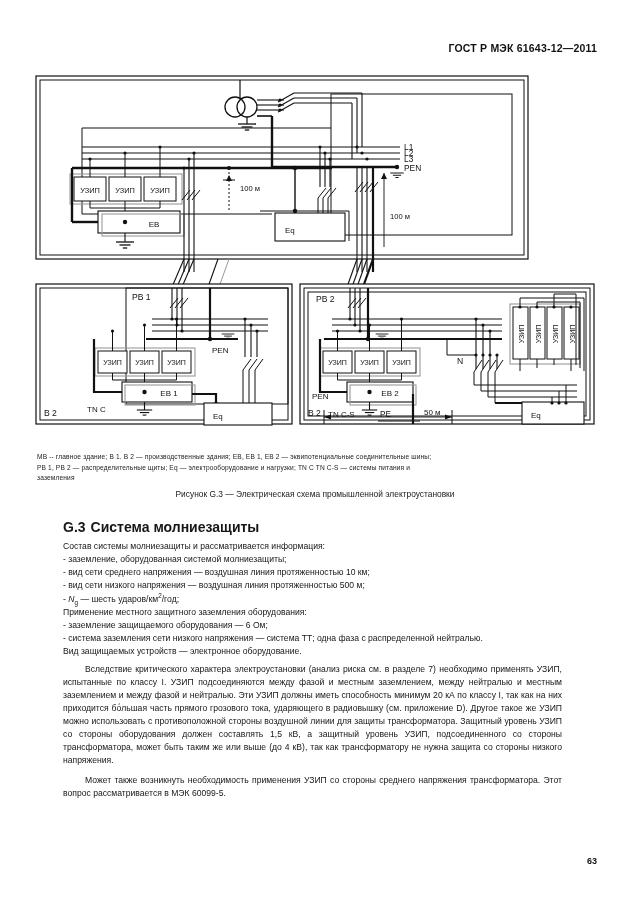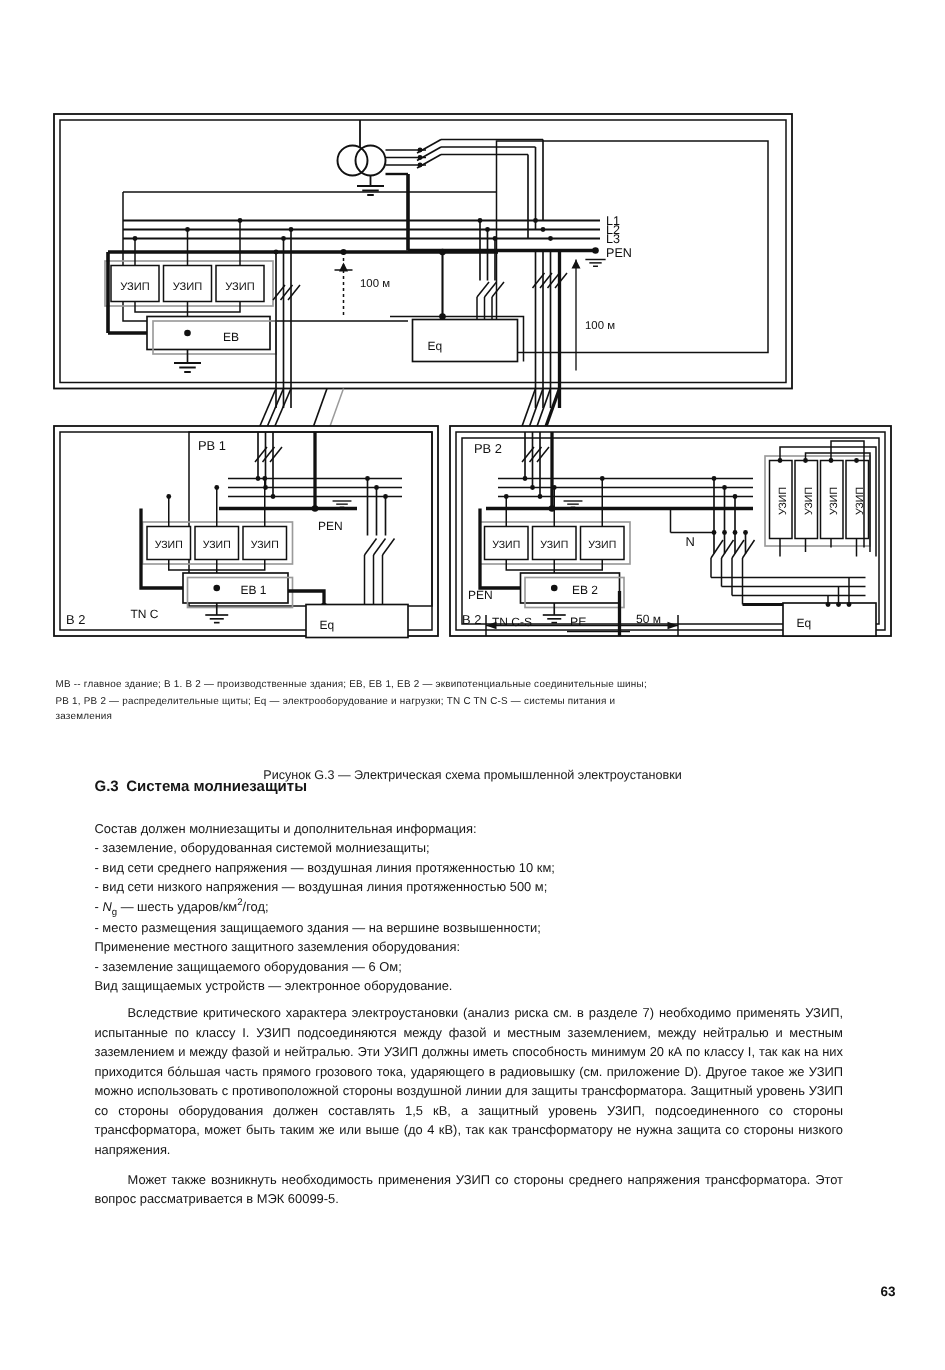--- a/index.html
+++ b/index.html
@@ -35,32 +35,32 @@
     position:absolute;left:37px;top:452px;width:556px;
     font-size:6.6px;line-height:1.62;
     text-align:justify;
     color:#222;
     letter-spacing:.15px;
   }
   .fig-legend .ln{display:block;white-space:nowrap;}
   .fig-legend .ln.c{white-space:normal;}
 
   .fig-caption{
-    position:absolute;left:0;right:0;top:511px;
+    position:absolute;left:0;right:0;top:489px;
     text-align:center;
     font-size:8.4px;color:#1a1a1a;
   }
 
   
   .body{
     position:absolute;left:63px;top:517px;width:503px;
     font-size:8.6px;line-height:1.52;color:#161616;
   }
   .h3{
-    font-weight:bold;font-size:10px;margin:0 0 14px 0;
+    font-weight:bold;font-size:14px;margin:0 0 2px 0;
   }
   .h3 .num{margin-right:5px;}
   .body p{margin:0;}
   .body .lead{margin:0;}
   .body .item{margin:0;}
   .body .para{
     margin:5px 4px 0 0;
     text-align:justify;
     text-indent:22px;
   }
@@ -74,20 +74,21 @@
   }
 
   
   text{font-family:"Liberation Sans","DejaVu Sans",sans-serif;}
 </style>
 </head>
 <body>
 
 <div class="page">
 
+  <div class="std-header">ГОСТ Р МЭК 61643-12—2011</div>
 
   <div class="figure">
     <svg class="fig-svg" width="566" height="360" viewBox="0 0 566 360">
       <defs>
         <g id="gnd">
           <line x1="-9" y1="0" x2="9" y2="0" stroke="#111" stroke-width="1.3"></line>
           <line x1="-5.5" y1="3" x2="5.5" y2="3" stroke="#111" stroke-width="1.3"></line>
           <line x1="-2.2" y1="6" x2="2.2" y2="6" stroke="#111" stroke-width="1.3"></line>
         </g>
       </defs>
@@ -449,31 +450,31 @@
   </div>
 
   <div class="fig-caption">Рисунок G.3 — Электрическая схема промышленной электроустановки</div>
 
   <div class="body">
 
     <div class="h3">
       <span class="num">G.3</span><span>Система молниезащиты</span>
     </div>
 
-    <p class="lead">Состав должен молниезащиты и дополнительная информация:</p>
+    <p class="lead">Состав системы молниезащиты и рассматривается информация:</p>
     <p class="item">- заземление, оборудованная системой молниезащиты;</p>
     <p class="item">- вид сети среднего напряжения — воздушная линия протяженностью 10 км;</p>
     <p class="item">- вид сети низкого напряжения  — воздушная линия протяженностью 500 м;</p>
 
     <p class="item"><span>- </span><span class="ital">N</span><sub>g</sub><span> — шесть ударов/км</span><sup>2</sup><span>/год;</span></p>
 
-    <p class="item">- место размещения защищаемого здания — на вершине возвышенности;</p>
 
     <p class="lead">Применение местного защитного заземления оборудования:</p>
     <p class="item">- заземление защищаемого оборудования — 6 Ом;</p>
+    <p class="item">- система заземления сети низкого напряжения — система ТТ; одна фаза с распределенной нейтралью.</p>
     <p class="lead">Вид защищаемых устройств — электронное оборудование.</p>
 
     <p class="para">Вследствие критического характера электроустановки (анализ риска см. в разделе 7) необходимо применять УЗИП, испытанные по классу I. УЗИП подсоединяются между фазой и местным заземлением, между нейтралью и местным заземлением и между фазой и нейтралью. Эти УЗИП должны иметь способность минимум 20 кА по классу I, так как на них приходится бо́льшая часть прямого грозового тока, ударяющего в радиовышку (см. приложение D). Другое такое же УЗИП можно использовать с противоположной стороны воздушной линии для защиты трансформатора. Защитный уровень УЗИП со стороны оборудования должен составлять 1,5 кВ, а защитный уровень УЗИП, подсоединенного со стороны трансформатора, может быть таким же или выше (до 4 кВ), так как трансформатору не нужна защита со стороны низкого напряжения.</p>
     <p class="para gap">Может также возникнуть необходимость применения УЗИП со стороны среднего напряжения трансформатора. Этот вопрос рассматривается в МЭК 60099-5.</p>
   </div>
 
   <div class="page-num">63</div>
 </div>
 
 </body></html>

